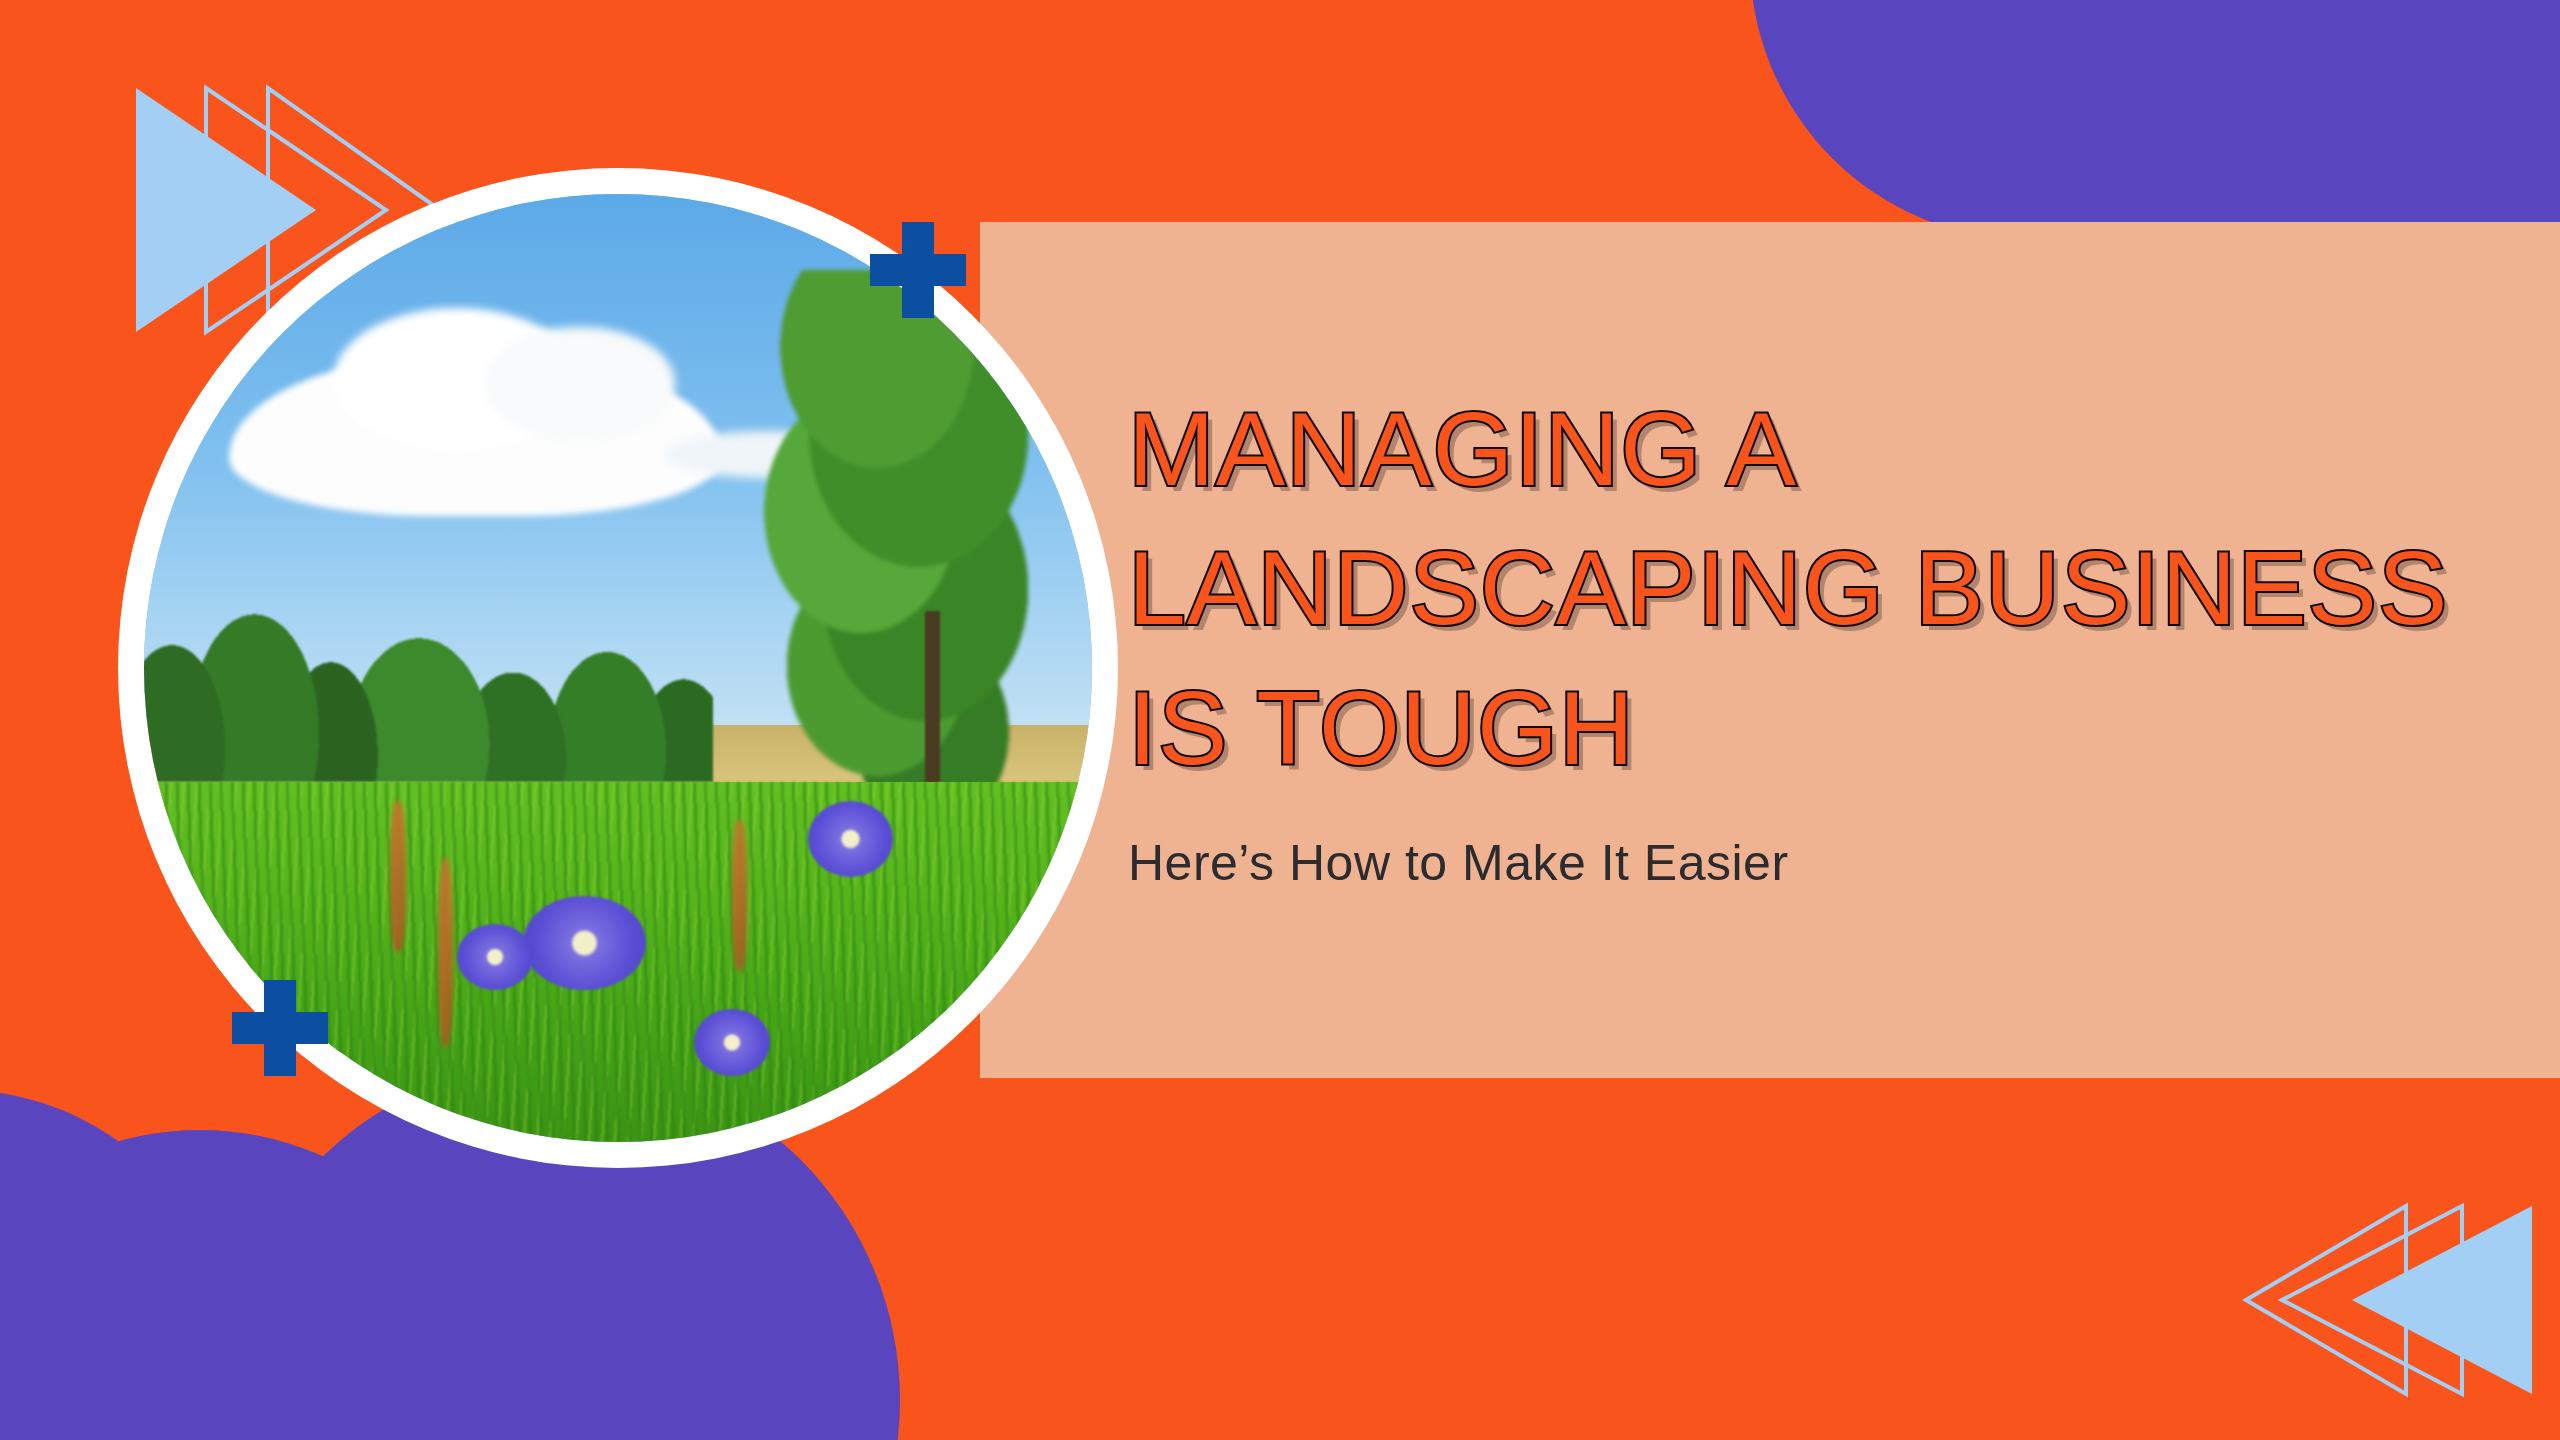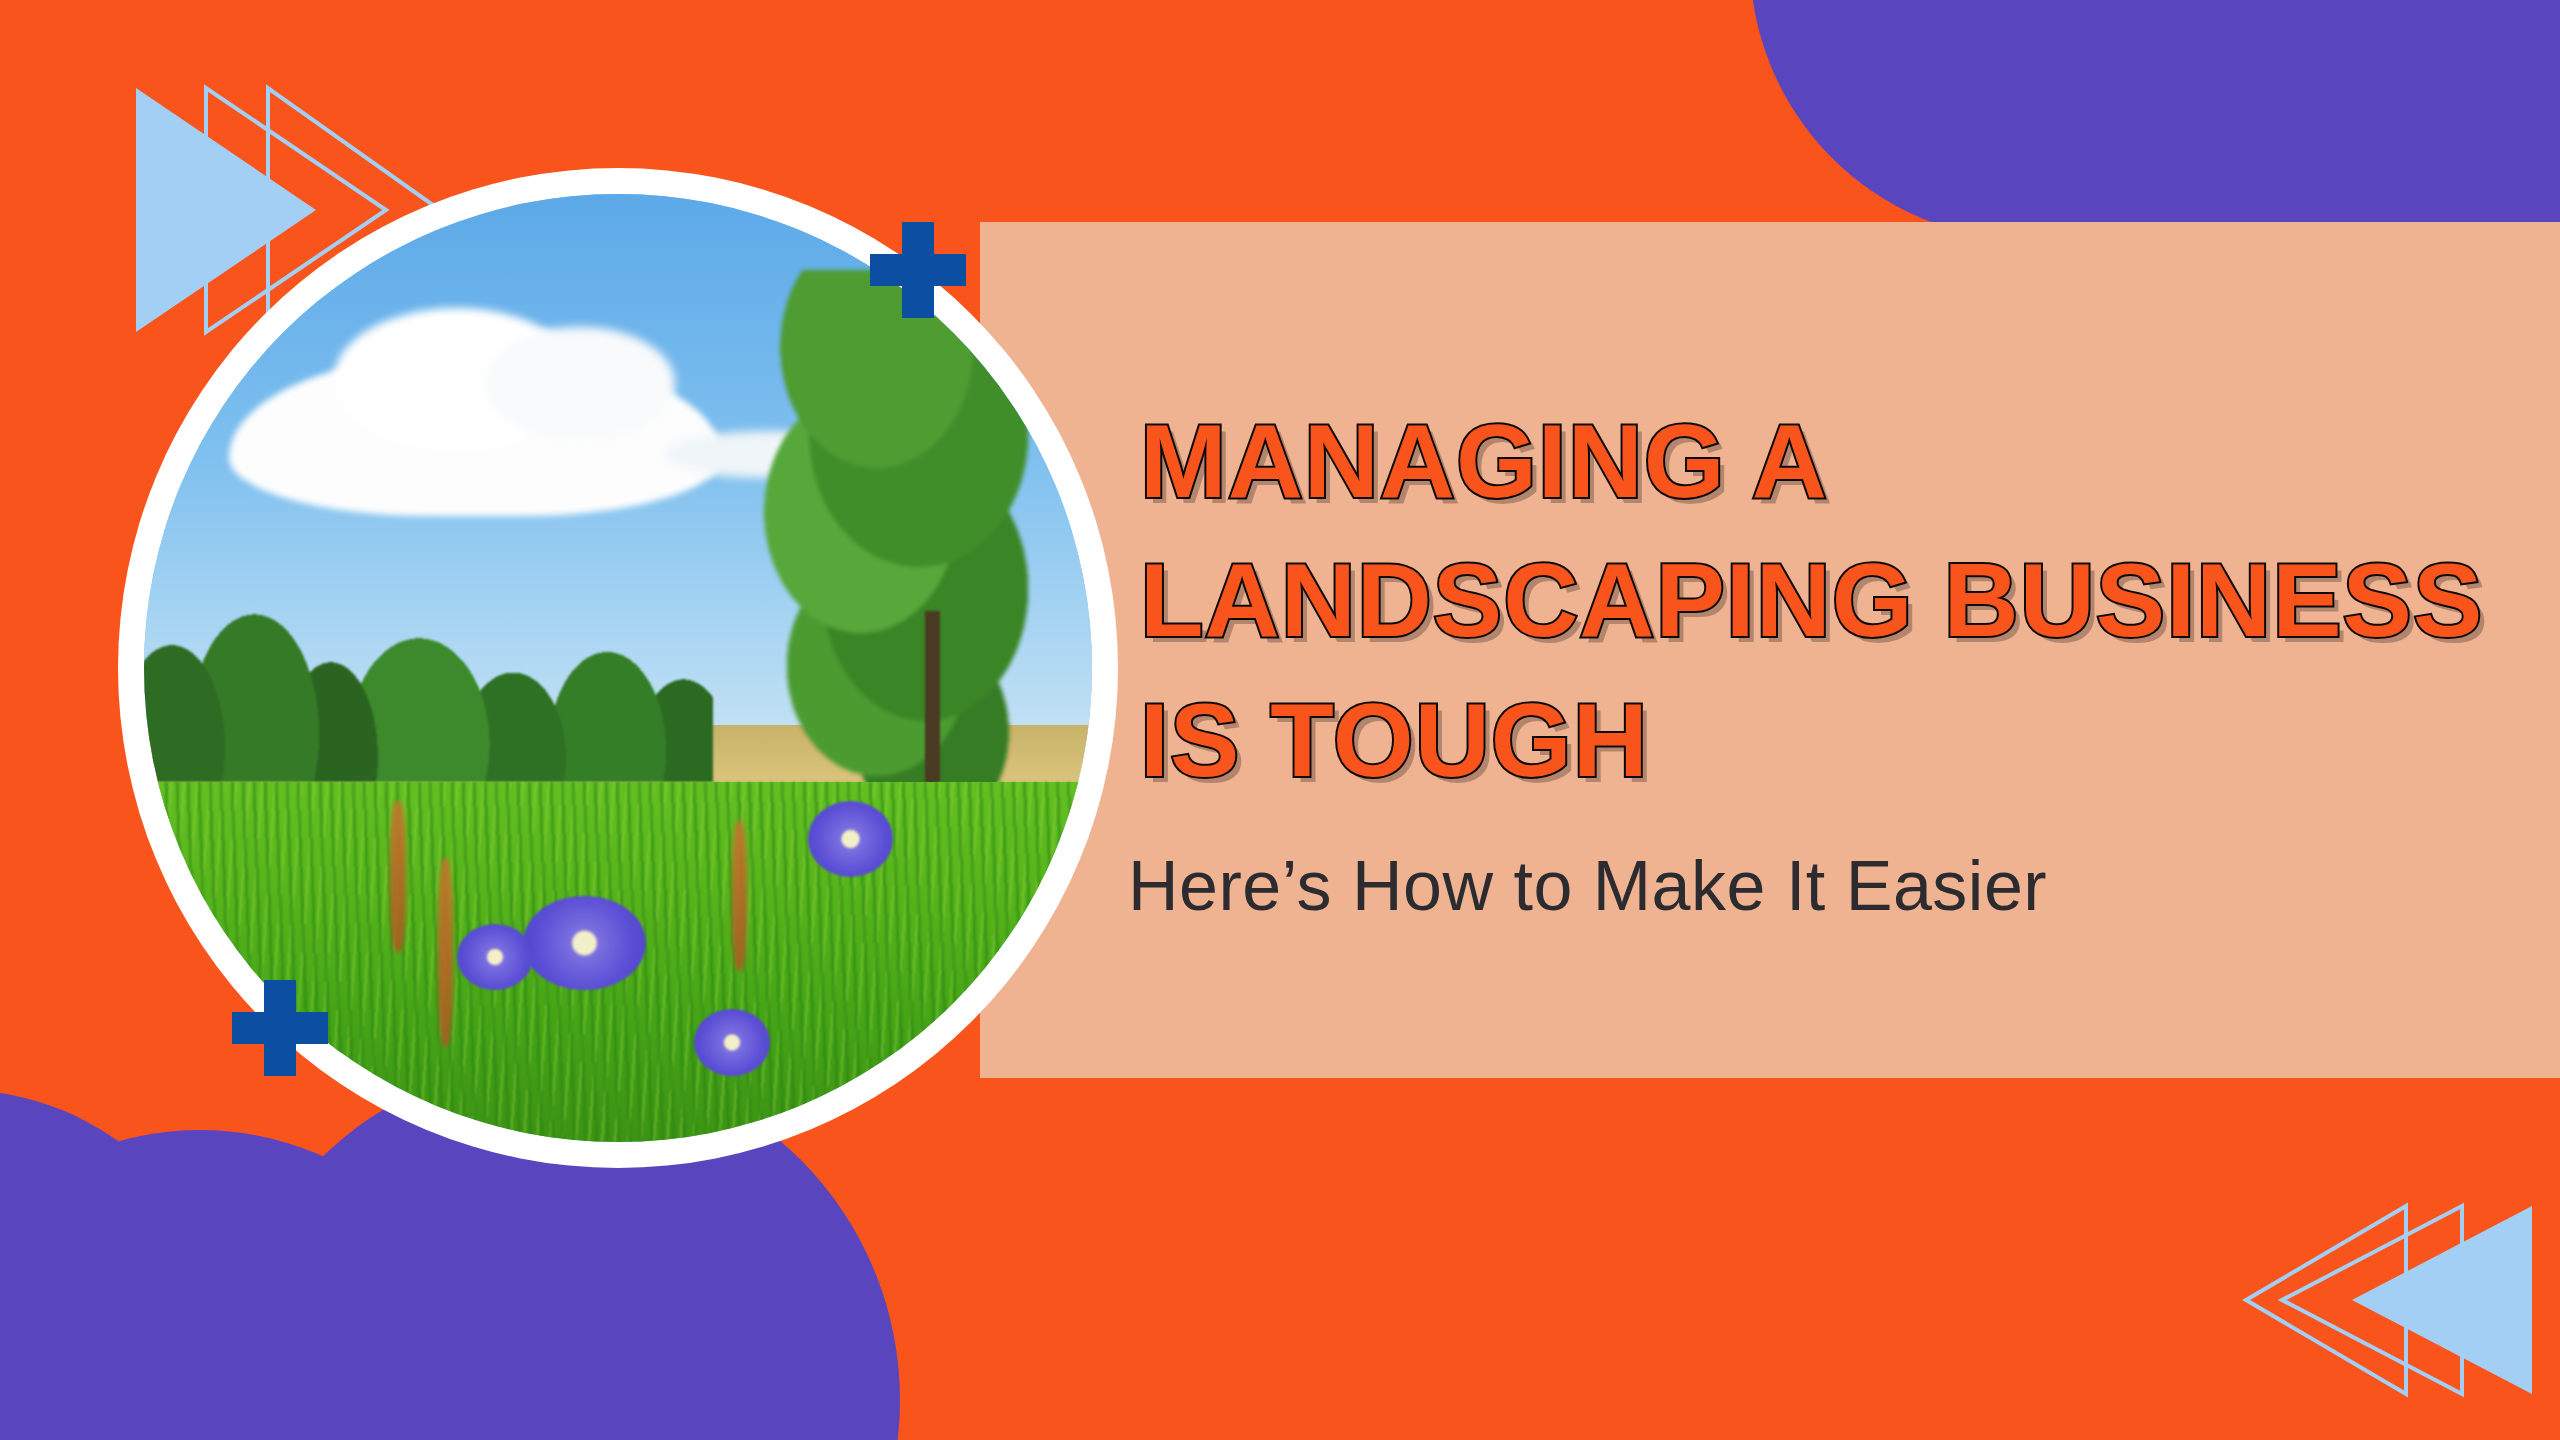--- a/index.html
+++ b/index.html
@@ -212,34 +212,34 @@
   .tri { position: absolute; top: 0; }
 
   
   .text-block {
     position: absolute;
     left: 1128px;
     top: 380px;
     width: 1400px;
   }
   .headline {
-    margin: 12px;
+    margin: 0;
     font-size: 104px;
     line-height: 1.34;
-    font-weight: 700;
+    font-weight: 400;
     letter-spacing: 1px;
     color: #F9541C;
     -webkit-text-stroke: 4px #0B0B0B;
     paint-order: stroke fill;
     text-shadow: 6px 6px 0 rgba(20,16,14,.28);
     white-space: pre-line;
   }
   .subhead {
     margin: 36px 0 0 0;
-    font-size: 70px;
+    font-size: 50px;
     font-weight: 400;
     color: #2B2B30;
     letter-spacing: .5px;
   }
 </style>
 </head>
 <body>
 
 <div id="poster">
 

